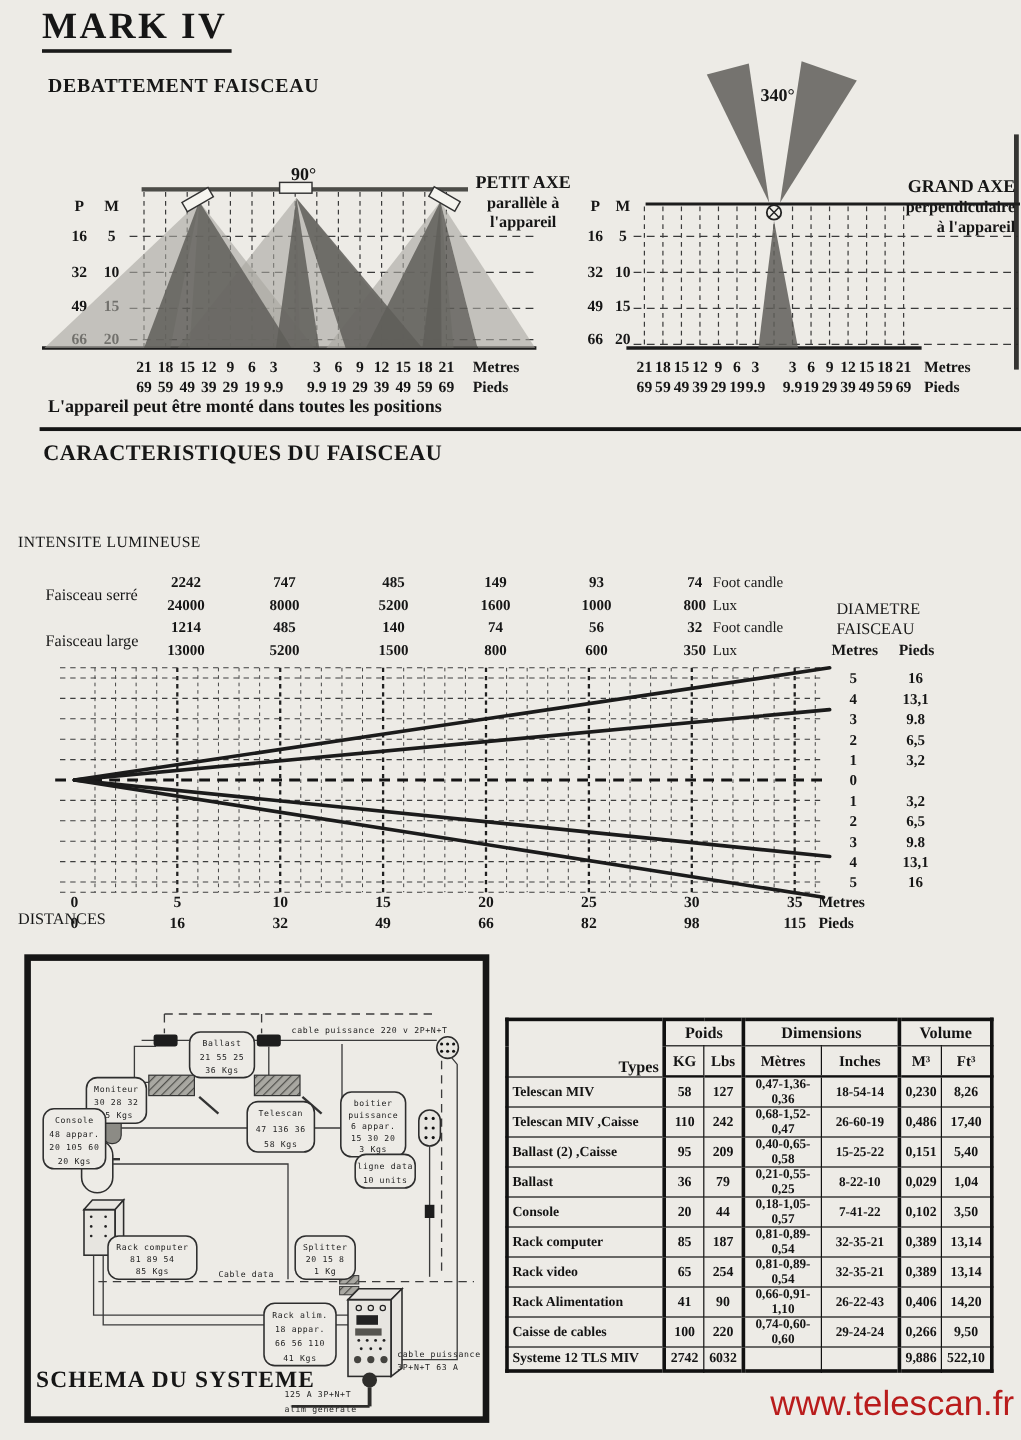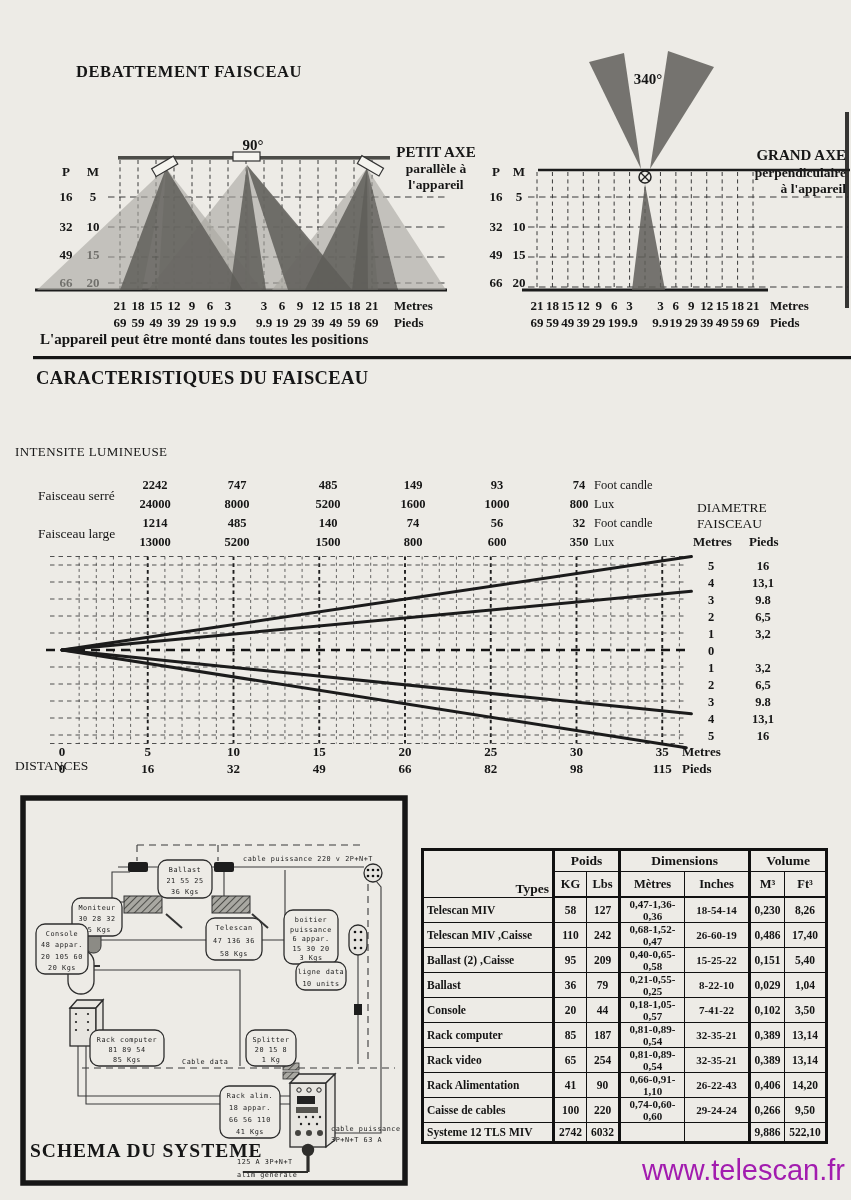--- a/index.html
+++ b/index.html
@@ -1,27 +1,27 @@
 <!DOCTYPE html>
 <html><head>
 <meta charset="utf-8">
 <style>
   html,body{margin:0;padding:0;background:#c9c7c3;}
   .page{position:relative;width:851px;height:1200px;background:#edebe6;overflow:hidden;
         font-family:"Liberation Serif",serif;color:#161616;}
   .abs{position:absolute;}
   .title{left:35px;top:4px;font-size:31px;font-weight:bold;letter-spacing:2px;
          border-bottom:3.5px solid #1a1a1a;padding:0 4px 1px 0;}
-  .h-debat{left:40px;top:62px;font-size:16.5px;font-weight:bold;letter-spacing:.6px;margin-left:36px;}
+  .h-debat{left:40px;top:62px;font-size:16.5px;font-weight:bold;letter-spacing:.6px;}
   .note{left:40px;top:331px;font-size:15px;font-weight:bold;}
   .h-carac{left:36px;top:368px;font-size:18.5px;font-weight:bold;letter-spacing:.4px;}
   .h-intens{left:15px;top:444px;font-size:13px;letter-spacing:.4px;}
   .h-poids{left:429px;top:801px;font-size:19px;font-weight:bold;letter-spacing:.5px;}
   .h-schema{left:30px;top:1140px;font-size:19.5px;font-weight:bold;letter-spacing:1px;z-index:3;}
-  .website{right:6px;top:1154px;font-family:"Liberation Sans",sans-serif;font-size:29px;color:#a21caf;z-index:3;}
+  .website{right:6px;top:1154px;font-family:"Liberation Sans",sans-serif;font-size:29px;color:#b91c1c;z-index:3;}
   svg#diagrams{position:absolute;left:0;top:0;z-index:1;}
   
   text{fill:#161616;}
   text.num{font:bold 12.5px "Liberation Serif",serif;}
   text.num2{font:bold 13px "Liberation Serif",serif;}
   text.lbl{font:12.5px "Liberation Serif",serif;}
   text.lbl2{font:13.5px "Liberation Serif",serif;}
   text.albl{font:bold 13.5px "Liberation Serif",serif;}
   text.albl2{font:bold 15px "Liberation Serif",serif;}
   text.mt{font:6.8px "DejaVu Sans Mono",monospace;letter-spacing:.55px;fill:#222;}
@@ -51,20 +51,21 @@
   th.blank{vertical-align:bottom;text-align:right;font-size:12.5px;font-weight:bold;}
   tbody td{height:17.5px;font-size:11.5px;font-weight:bold;text-align:center;}
   tbody td.tname{text-align:left;}
   tbody td.dim{font-size:11px;}
 </style>
 </head>
 <body>
 
 <div class="page">
 
+  <div class="abs title">MARK IV</div>
   <div class="abs h-debat">DEBATTEMENT FAISCEAU</div>
   <div class="abs note">L'appareil peut  être monté dans toutes les positions</div>
   <div class="abs h-carac">CARACTERISTIQUES DU FAISCEAU</div>
   <div class="abs h-intens">INTENSITE LUMINEUSE</div>
   <div class="abs h-schema">SCHEMA DU SYSTEME</div>
   <div class="abs website">www.telescan.fr</div>
 
   <svg id="diagrams" width="851" height="1200" viewBox="0 0 851 1200">
     <defs>
       <pattern id="ht" width="5" height="5" patternUnits="userSpaceOnUse" patternTransform="rotate(45)">

